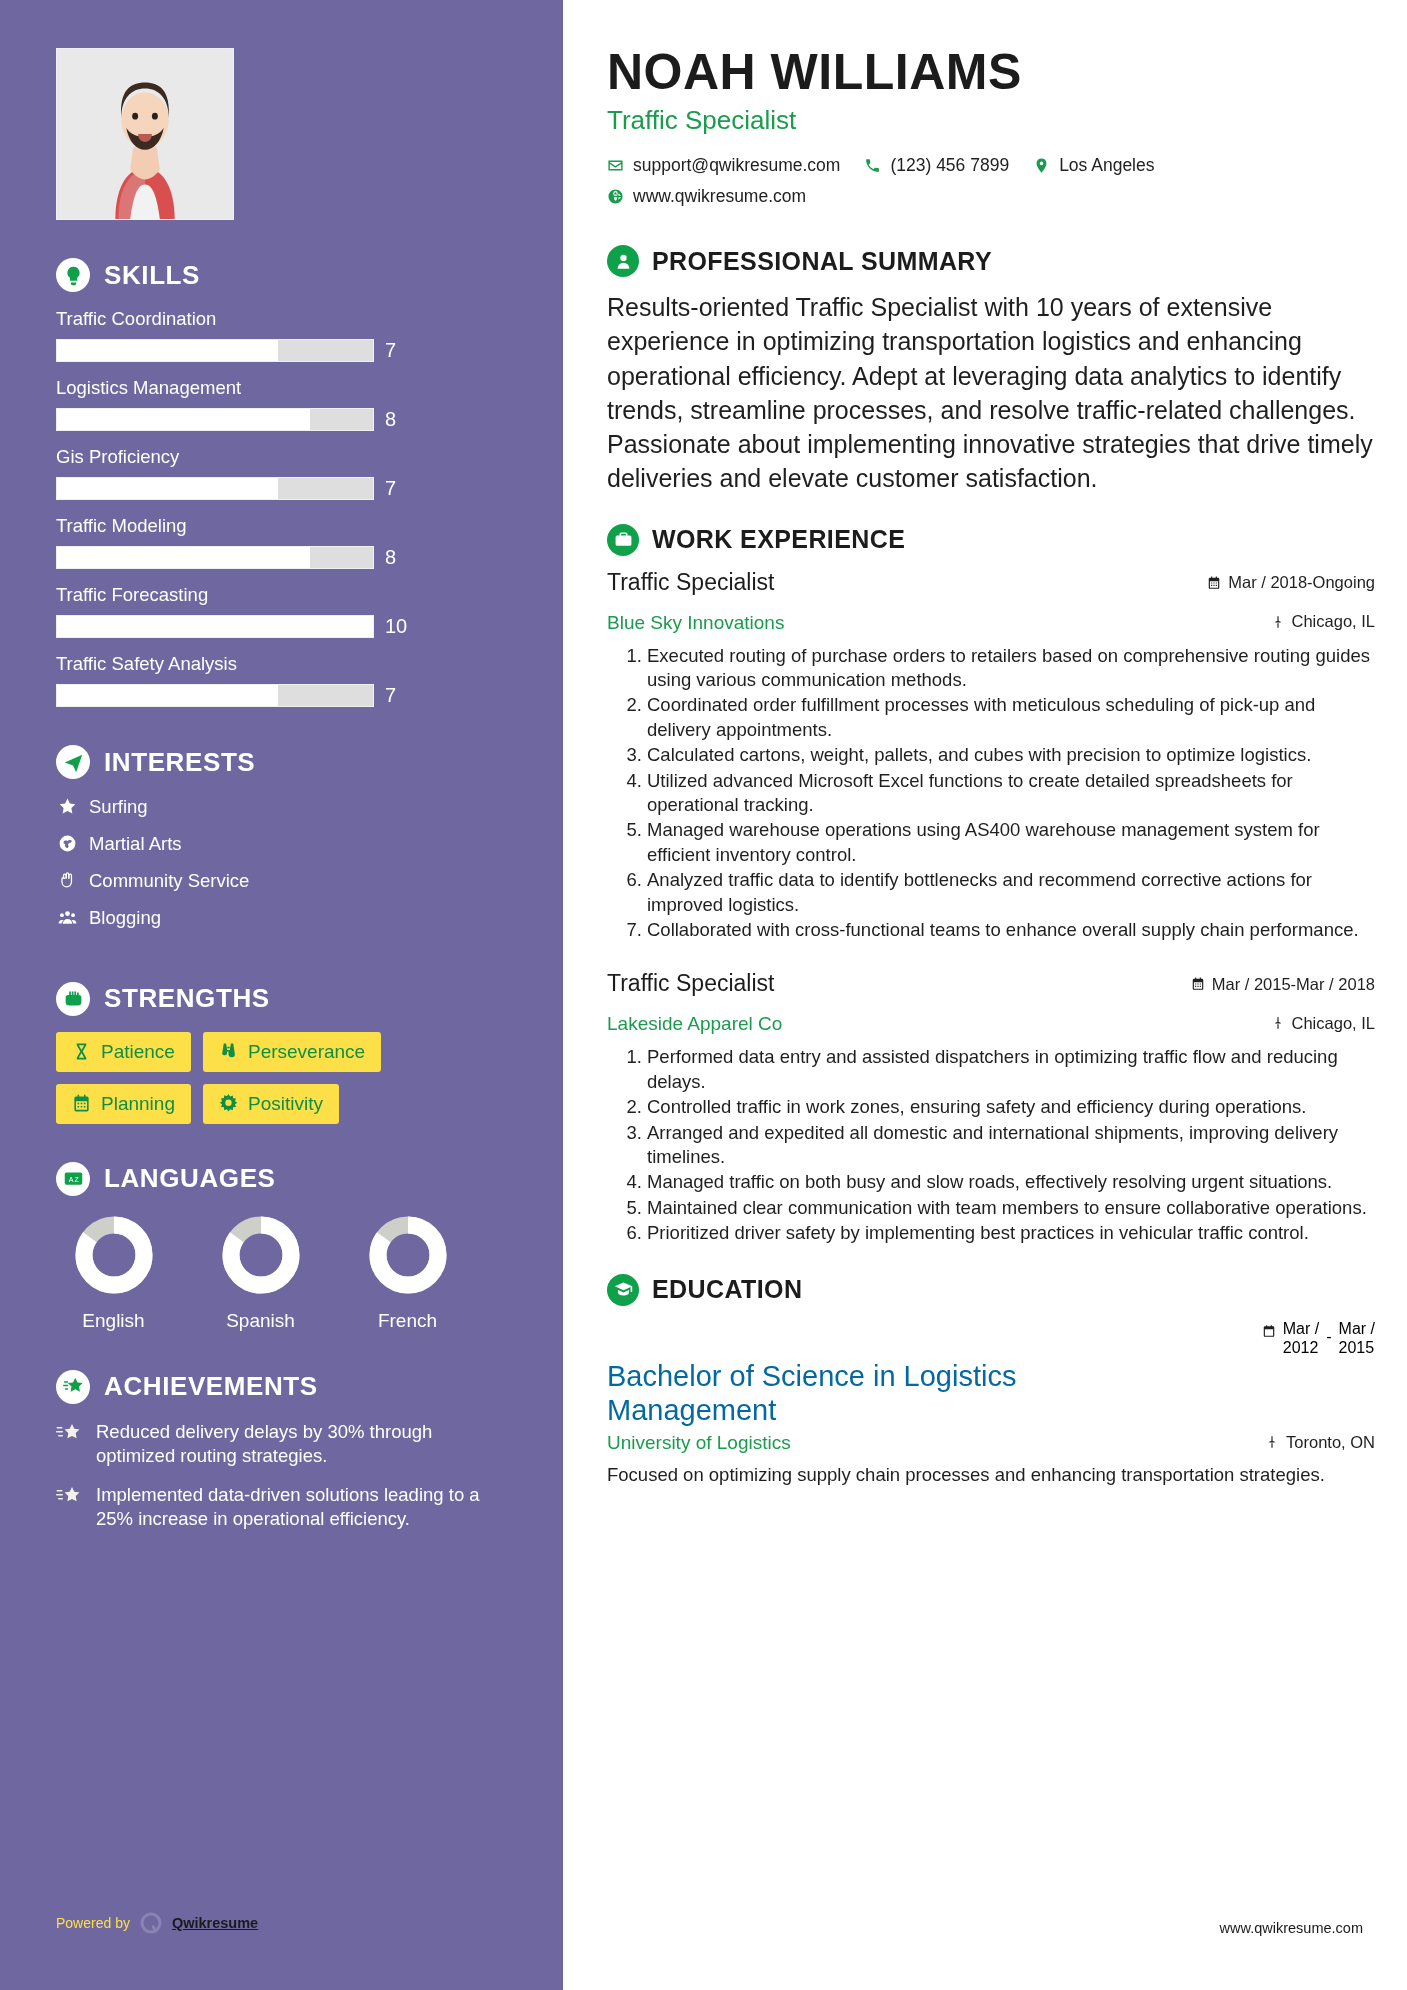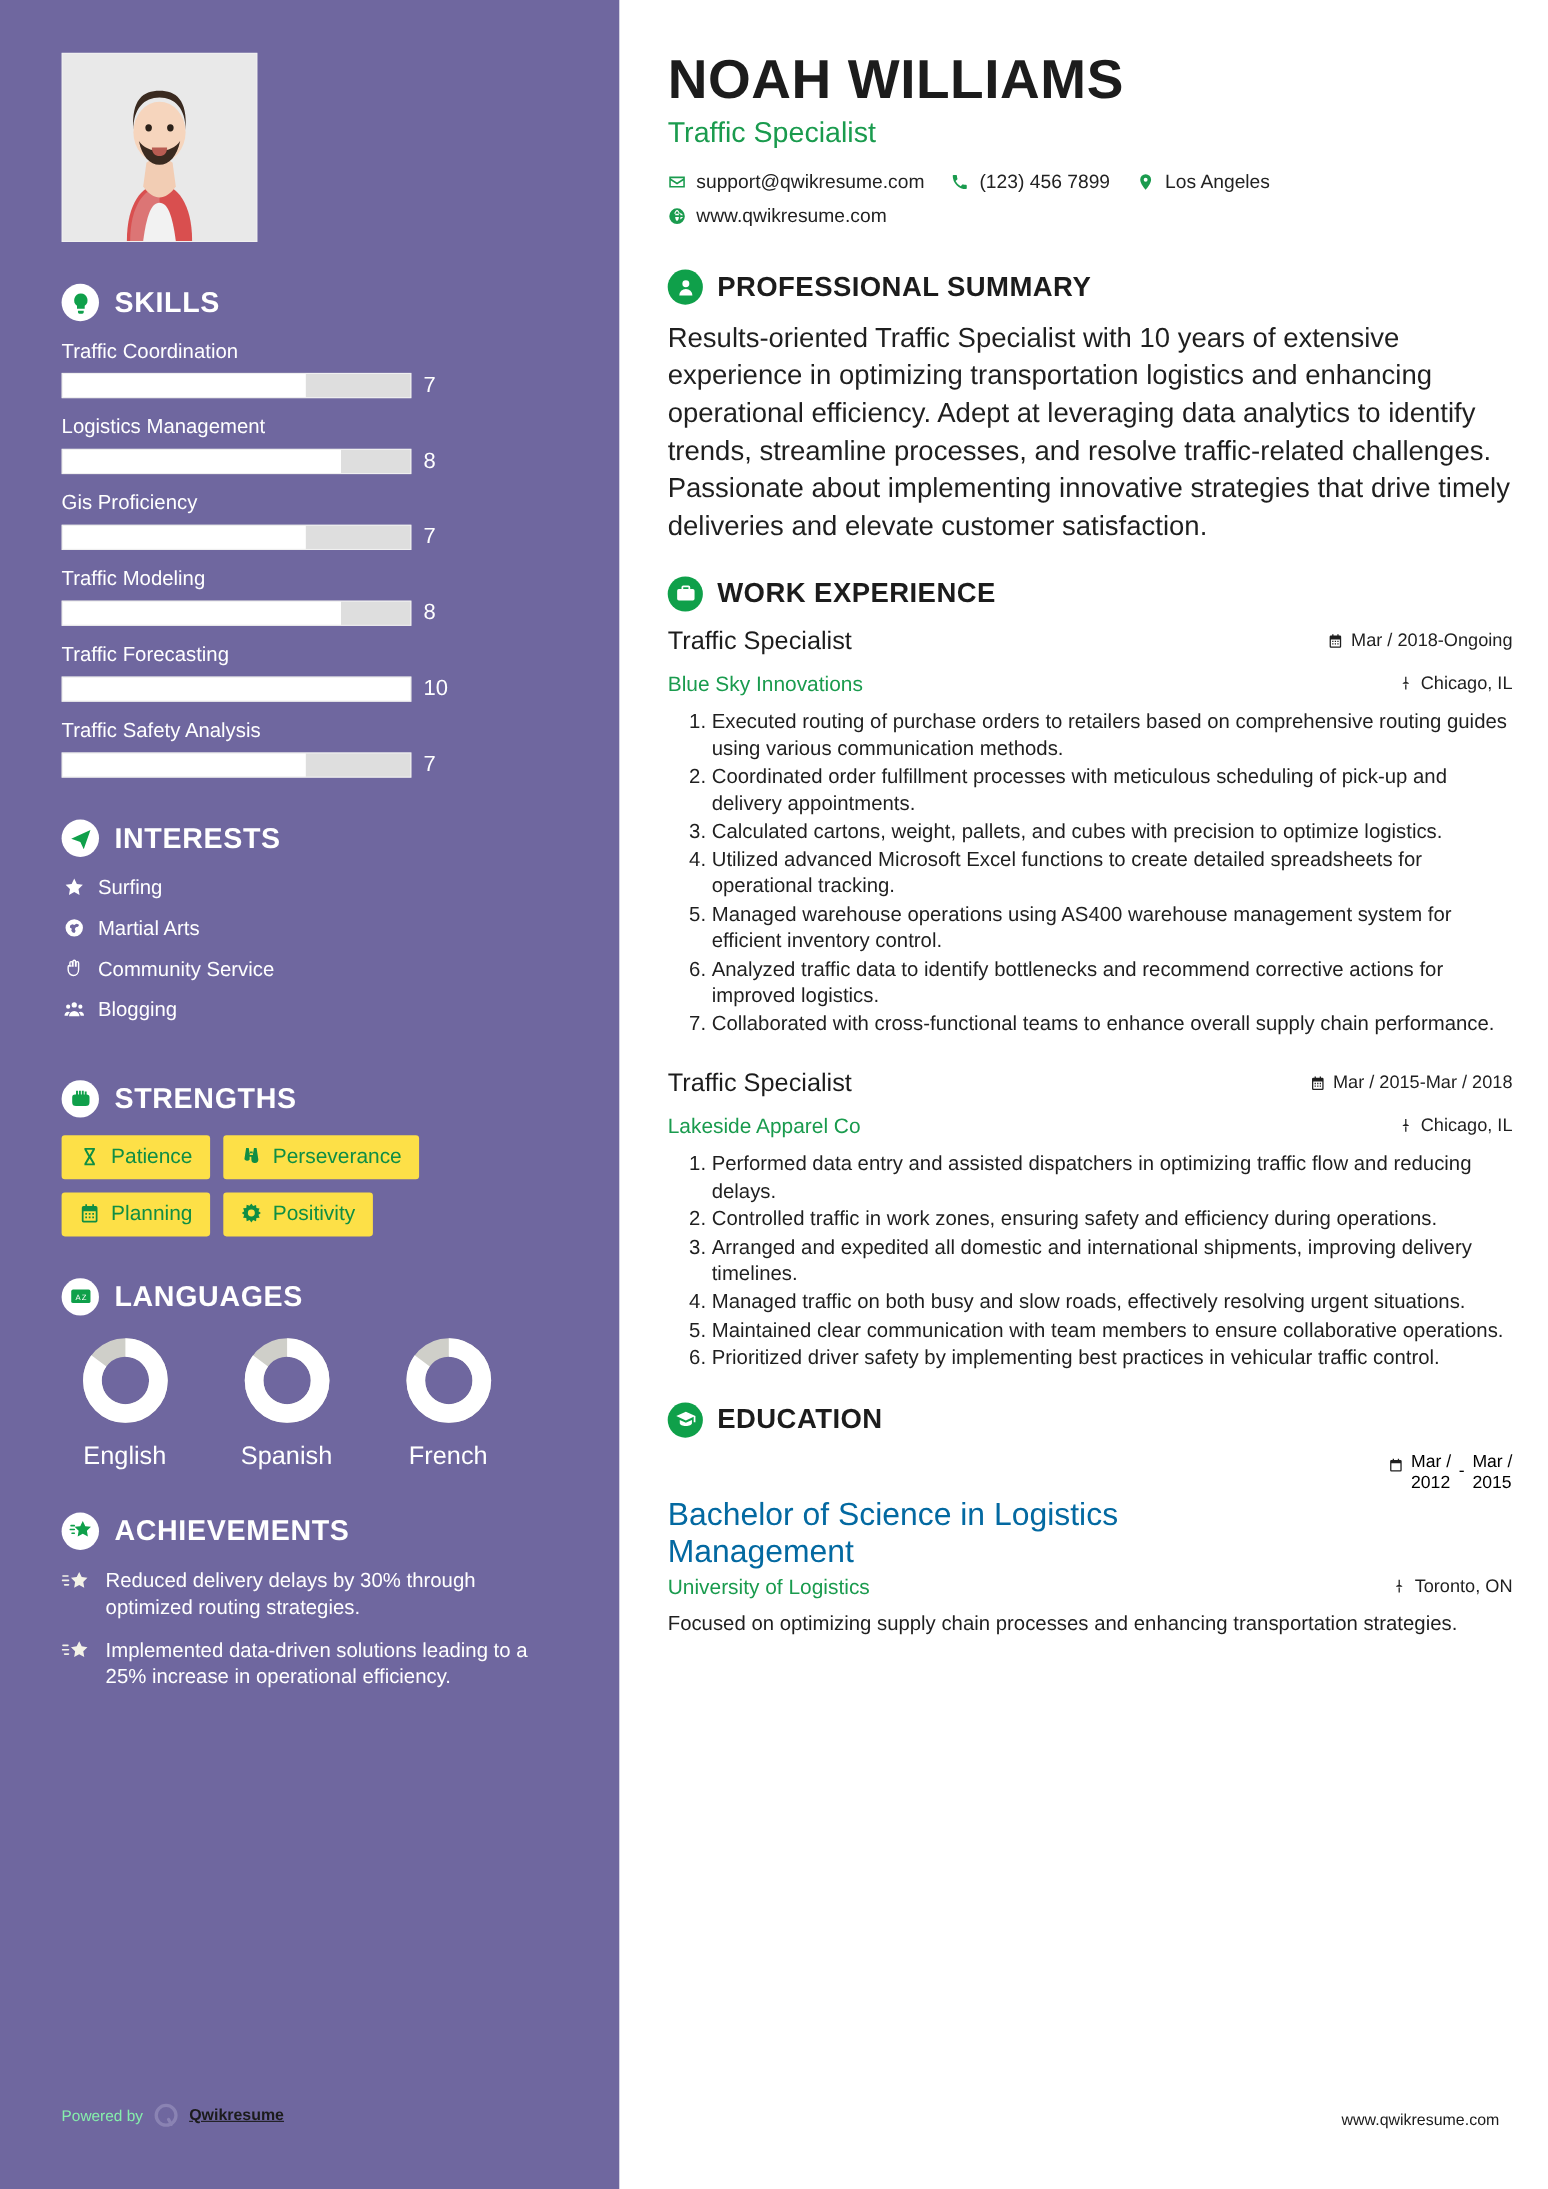--- a/index.html
+++ b/index.html
@@ -71,33 +71,33 @@
     background: #fde047; color: #0f8e44; border-radius: 3px;
     padding: 9px 16px; display: flex; align-items: center; gap: 10px;
     font-size: 19px;
   }
   .str-box svg { width: 19px; height: 19px; fill: #0f8e44; flex: 0 0 19px; }
 
   
   .lang-row { display: flex; gap: 32px; margin-top: 8px; }
   .lang { width: 115px; text-align: center; }
   .lang svg { width: 86px; height: 86px; display:block; margin: 0 auto; }
-  .lang-name { font-size: 23px; margin-top: 12px; color:#fff; }
+  .lang-name { font-size: 19px; margin-top: 12px; color:#fff; }
 
   
   .ach-item { display: flex; gap: 12px; margin-bottom: 14px; }
   .ach-item .gl { flex: 0 0 28px; padding-top: 3px; }
   .ach-item .gl svg { width: 26px; height: 22px; fill: #f3f2e7; }
   .ach-txt { font-size: 18.5px; line-height: 1.33; color: #fff; }
 
   .sb-footer {
     position: absolute; left: 56px; bottom: 54px;
     display: flex; align-items: center; gap: 8px;
   }
-  .sb-footer .pw { font-size: 14px; color: #86efac; }
+  .sb-footer .pw { font-size: 14px; color: #fde047; }
   .qmark { width: 26px; height: 26px; }
   .qlink { font-size: 14.5px; color: #1b1b1b; text-decoration: underline; font-weight: bold;}
 
   
   .main { flex: 1; padding: 46px 32px 0 44px; position: relative; }
 
   .name {
     font-size: 50px; font-weight: bold; color: #1c1c1c;
     letter-spacing: .5px; line-height: 1.06;
   }

